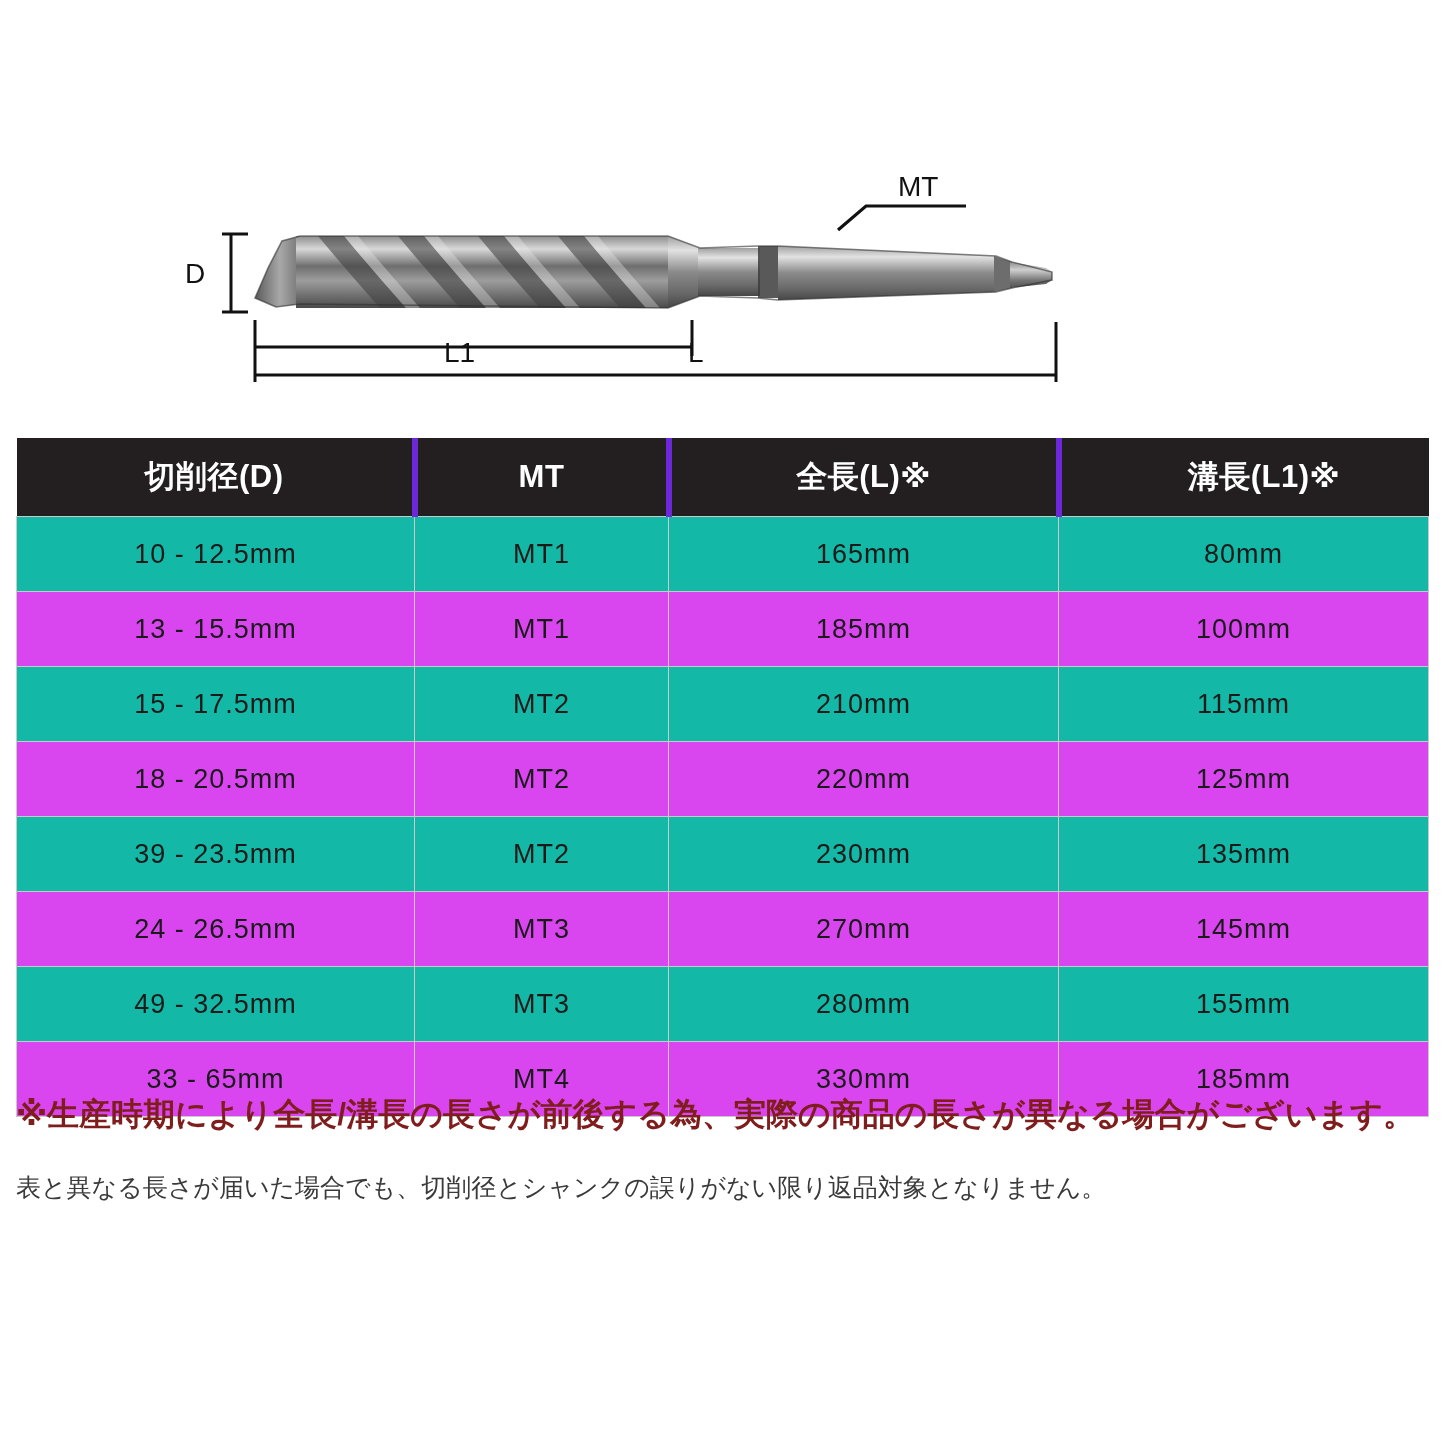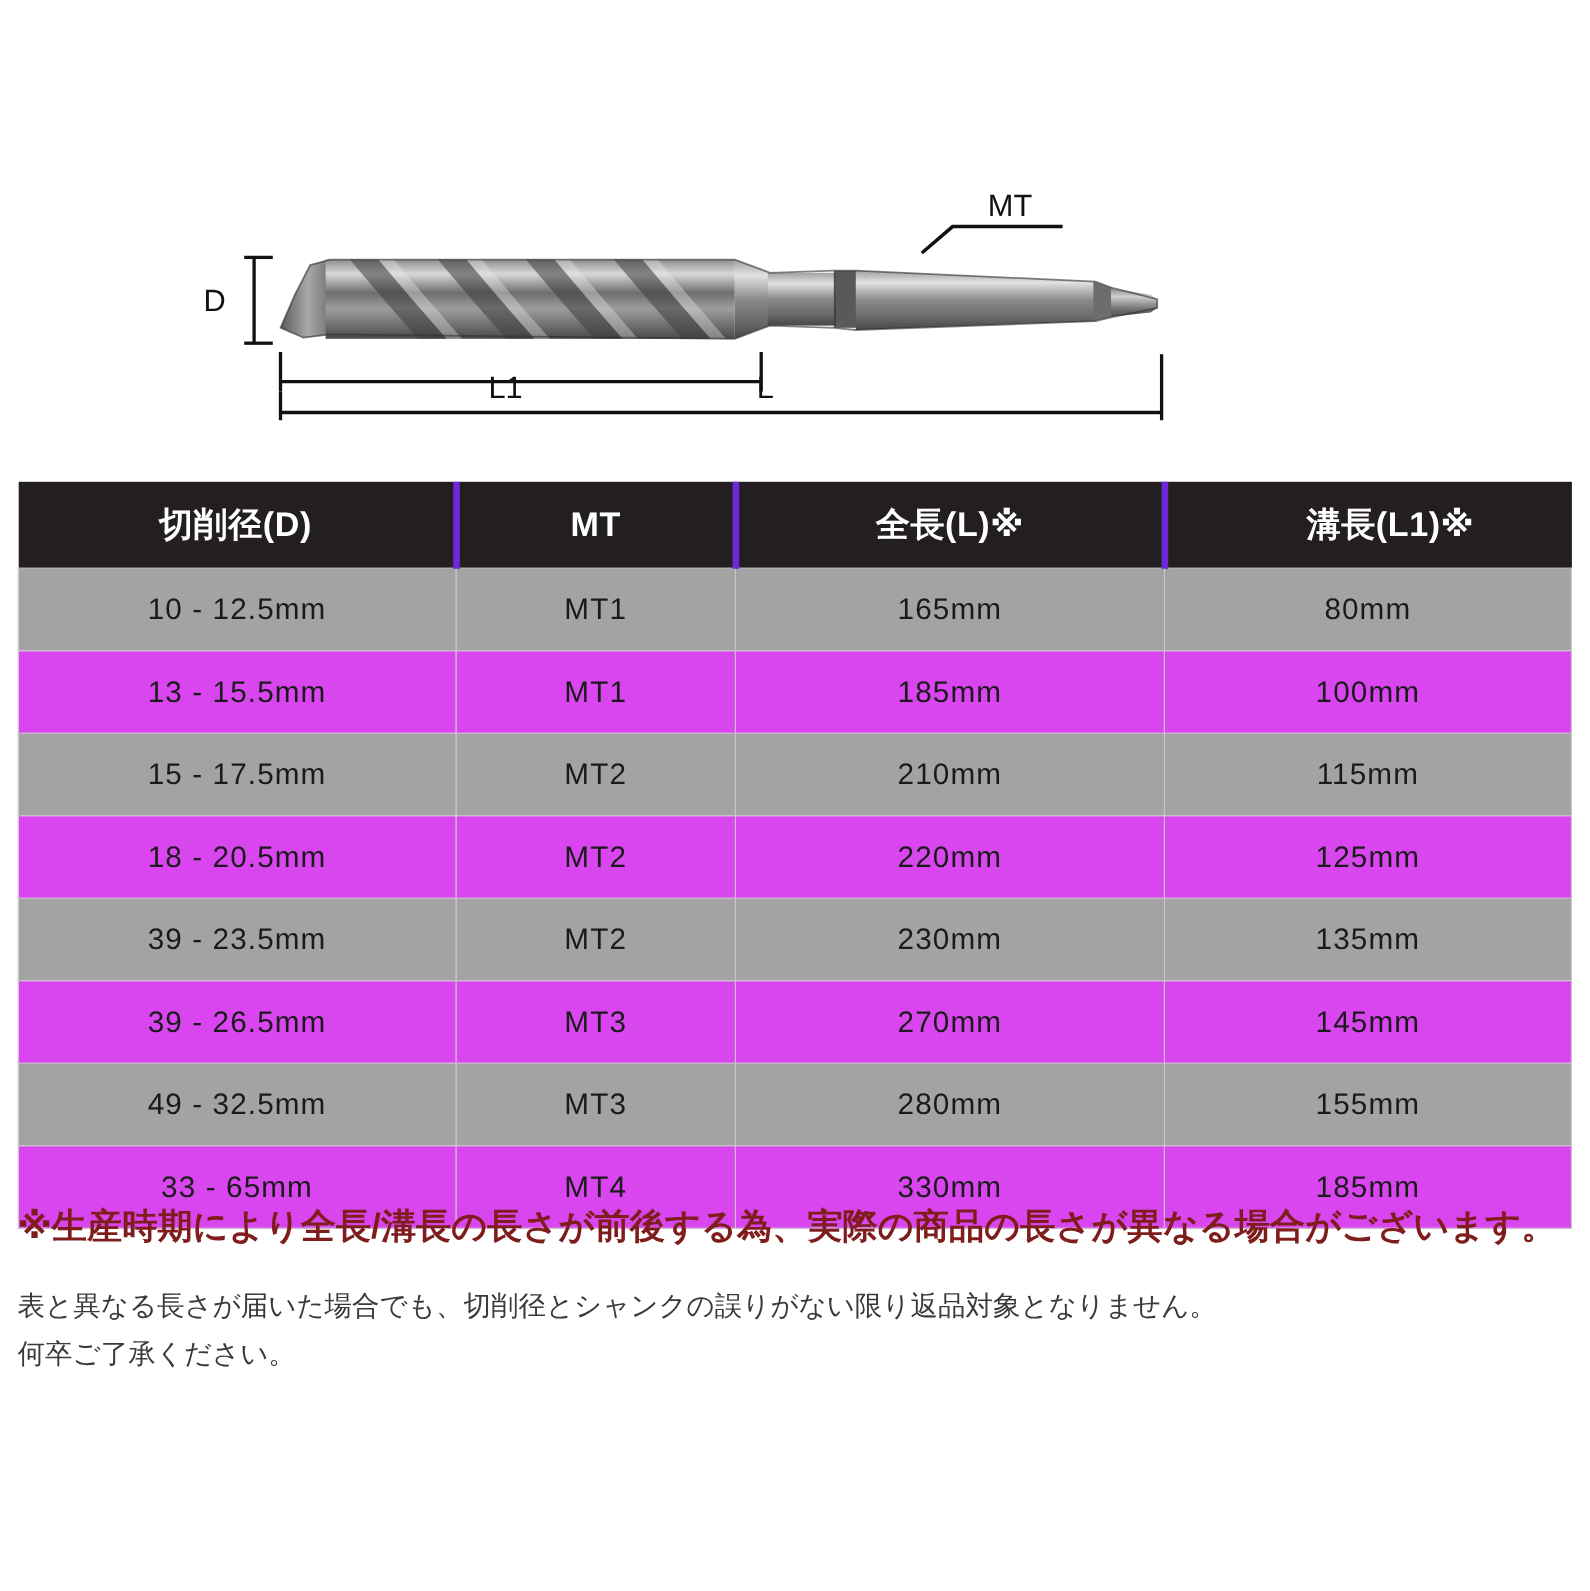--- a/index.html
+++ b/index.html
@@ -57,21 +57,21 @@
   table.spec th:first-child { border-left: none; }
   table.spec th:last-child { border-right: none; padding-left: 39px; }
   table.spec td {
     height: 72px;
     text-align: center;
     font-size: 27px;
     color: #1a1a1a;
     border: 1px solid #c9c9c9;
     letter-spacing: 1px;
   }
-  table.spec tr.odd td { background: #a3a3a3; }
+  table.spec tr.odd td { background: #14b8a6; }
   table.spec tr.even td { background: #d946ef; }
   table.spec col.c1 { width: 398px; }
   table.spec col.c2 { width: 254px; }
   table.spec col.c3 { width: 390px; }
   table.spec col.c4 { width: 370px; }
 
   
   .notes {
     position: absolute;
     left: 16px;
@@ -231,21 +231,21 @@
           <td>220mm</td>
           <td>125mm</td>
         </tr>
         <tr class="odd">
           <td>39 - 23.5mm</td>
           <td>MT2</td>
           <td>230mm</td>
           <td>135mm</td>
         </tr>
         <tr class="even">
-          <td>39 - 26.5mm</td>
+          <td>24 - 26.5mm</td>
           <td>MT3</td>
           <td>270mm</td>
           <td>145mm</td>
         </tr>
         <tr class="odd">
           <td>49 - 32.5mm</td>
           <td>MT3</td>
           <td>280mm</td>
           <td>155mm</td>
         </tr>
@@ -255,16 +255,15 @@
           <td>330mm</td>
           <td>185mm</td>
         </tr>
       </tbody>
     </table>
   </div>
 
   <div class="notes">
     <div class="note-strong">※生産時期により全長/溝長の長さが前後する為、実際の商品の長さが異なる場合がございます。</div>
     <div class="note-line">表と異なる長さが届いた場合でも、切削径とシャンクの誤りがない限り返品対象となりません。</div>
-    <div class="note-line">何卒ご了承ください。</div>
   </div>
 
 </div>
 
 </body></html>

